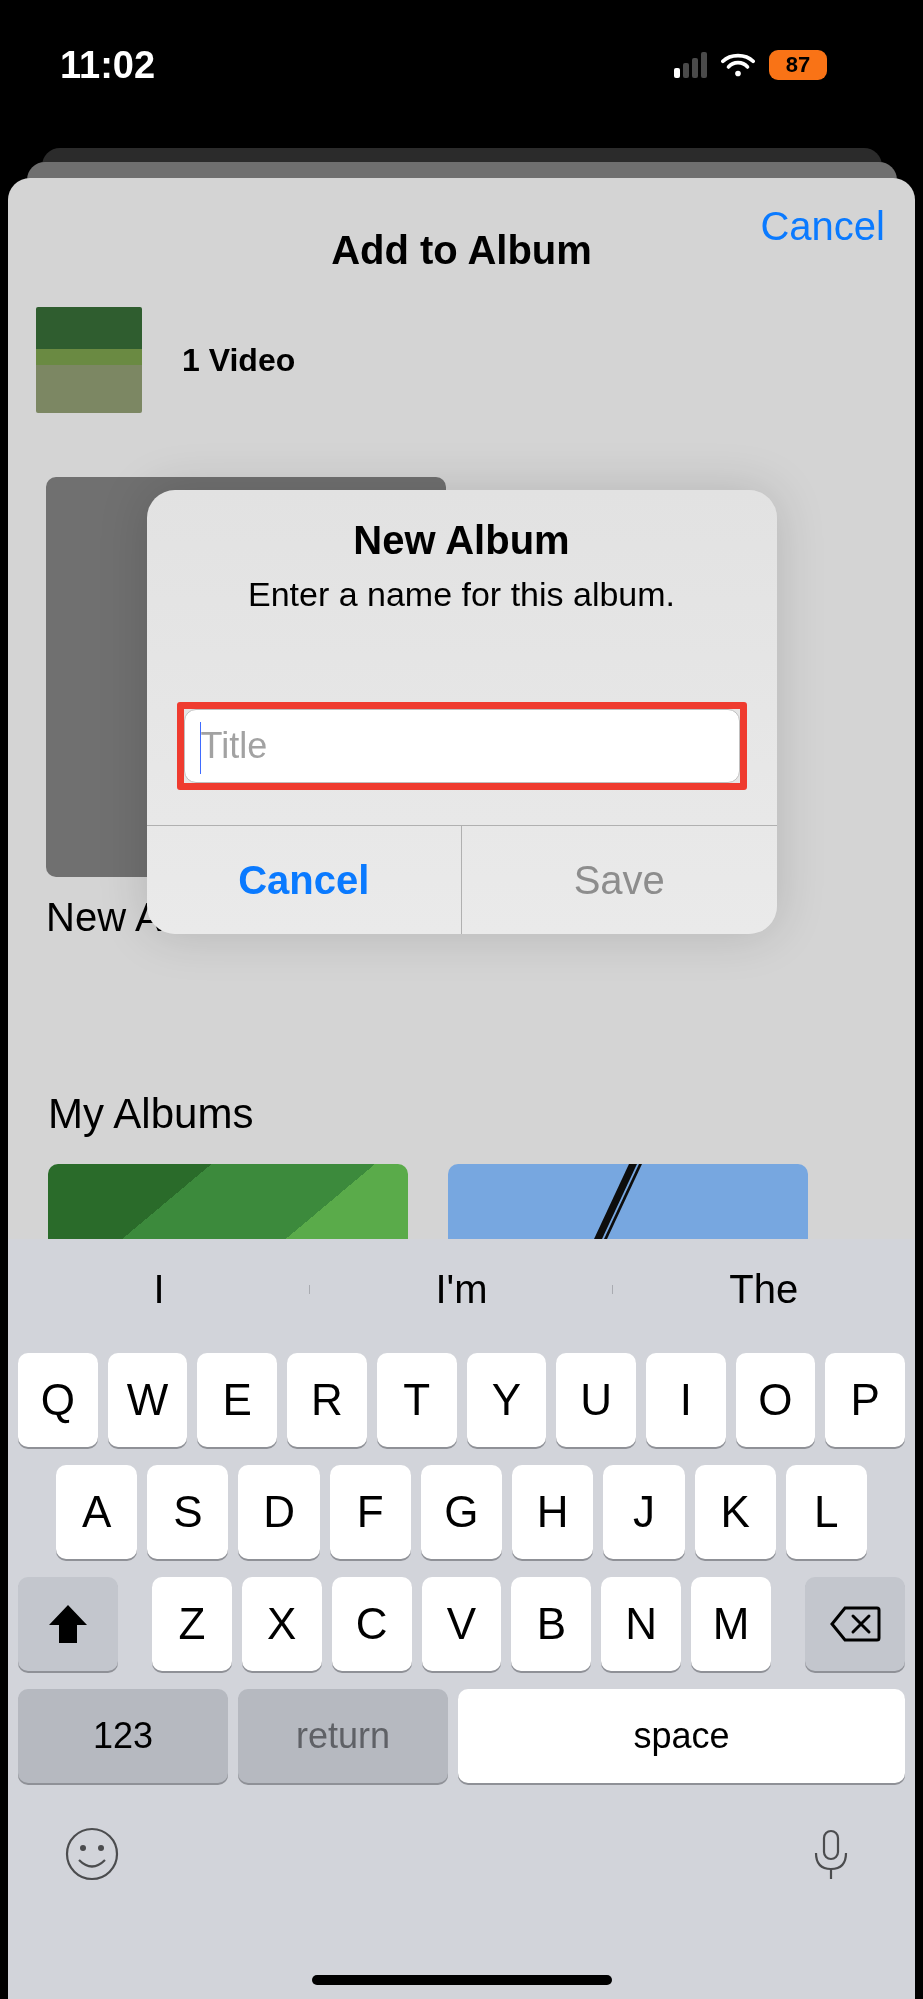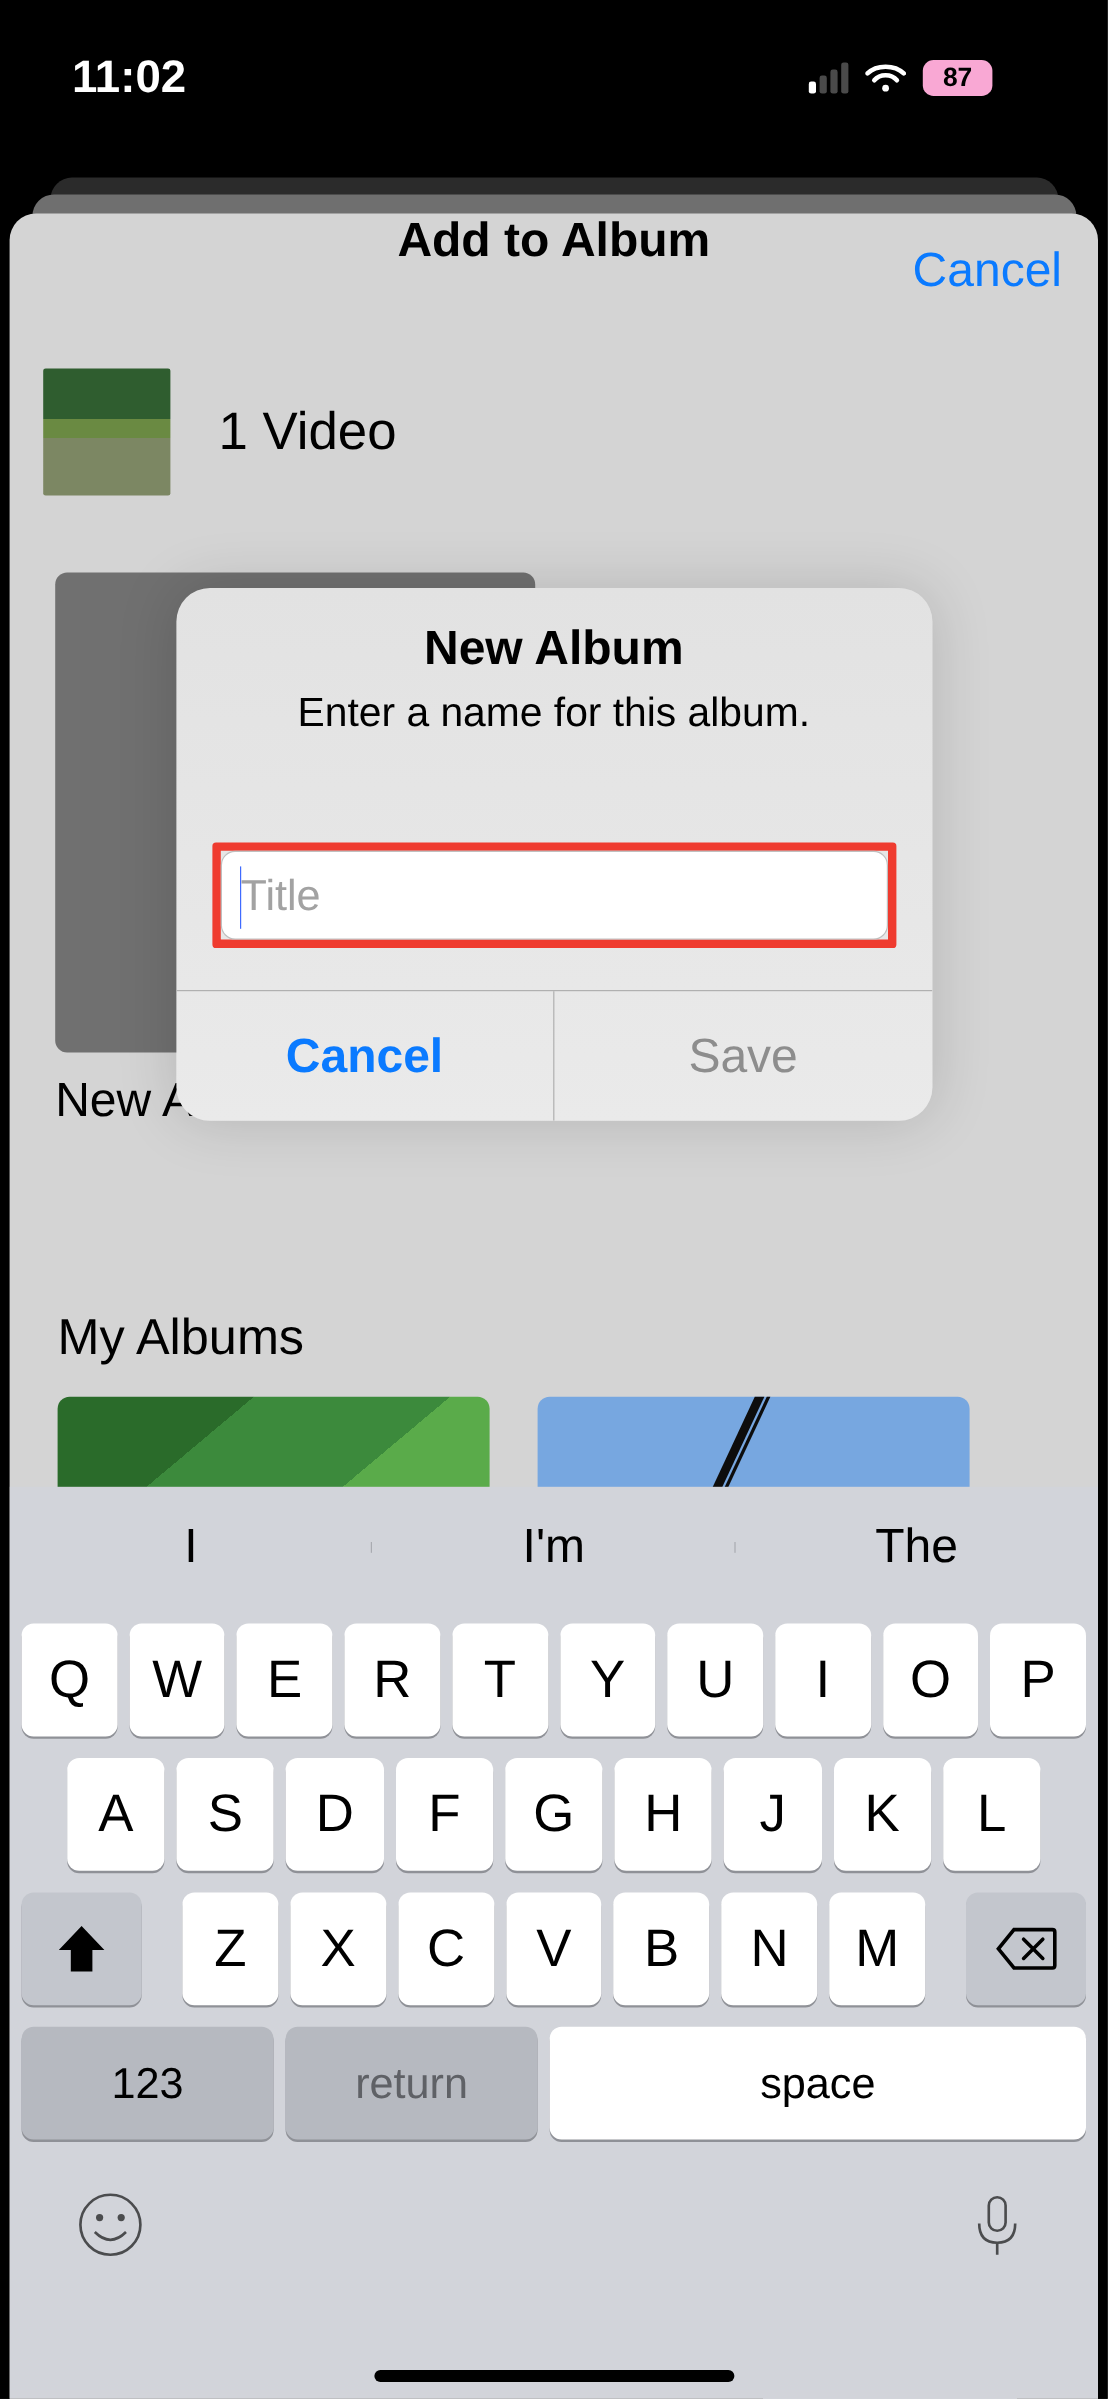--- a/index.html
+++ b/index.html
@@ -17,21 +17,21 @@
     font-weight: 600;
   }
   .status-right { display: flex; align-items: center; gap: 14px; }
   .signal { display: flex; align-items: flex-end; gap: 3px; }
   .signal span { width: 6px; background: #4a4a4a; border-radius: 2px; }
   .signal span.on { background: #fff; }
   .sig1 { height: 10px; } .sig2 { height: 15px; } .sig3 { height: 20px; } .sig4 { height: 26px; }
   .wifi-svg { width: 34px; height: 26px; }
   .battery {
     display: flex; align-items: center; justify-content: center;
-    width: 58px; height: 30px; background: #f9a8d4; color: #000;
+    width: 58px; height: 30px; background: #f97316; color: #000;
     border-radius: 9px; font-size: 22px; font-weight: 700;
   }
 
   
   .stack-card {
     position: absolute;
     left: 50%; transform: translateX(-50%);
     width: 820px; height: 40px;
     background: #3a3a3a;
     border-radius: 18px 18px 0 0;
@@ -44,38 +44,38 @@
     position: absolute;
     top: 178px; left: 8px; right: 8px; bottom: 0;
     background: #d4d4d4;
     border-radius: 22px 22px 0 0;
     overflow: hidden;
   }
 
   .sheet-header {
     position: relative;
     height: 95px;
-    display: flex; align-items: flex-start; justify-content: center;
+    display: flex; align-items: flex-end; justify-content: center;
   }
   .sheet-title { font-size: 40px; font-weight: 700; color: #000; }
   .sheet-cancel {
     position: absolute; right: 30px; top: 50%; transform: translateY(-50%);
     font-size: 40px; color: #0a7aff; font-weight: 400;
   }
 
   .item-row {
     display: flex; align-items: center; gap: 40px;
     padding: 34px 28px 20px 28px;
   }
   .item-thumb {
     width: 106px; height: 106px; border-radius: 2px;
     background:
       linear-gradient(180deg, #2f5d2f 0 40%, #6a8a42 40% 55%, #7c8763 55% 100%);
   }
-  .item-count { font-size: 44px; font-weight: 400; color: #000; }
+  .item-count { font-size: 32px; font-weight: 700; color: #000; }
 
   .album-grid {
     padding: 44px 38px 10px 38px;
   }
   .new-album-tile {
     width: 400px; height: 400px;
     background: #707070;
     border-radius: 10px;
   }
   .new-album-label {

